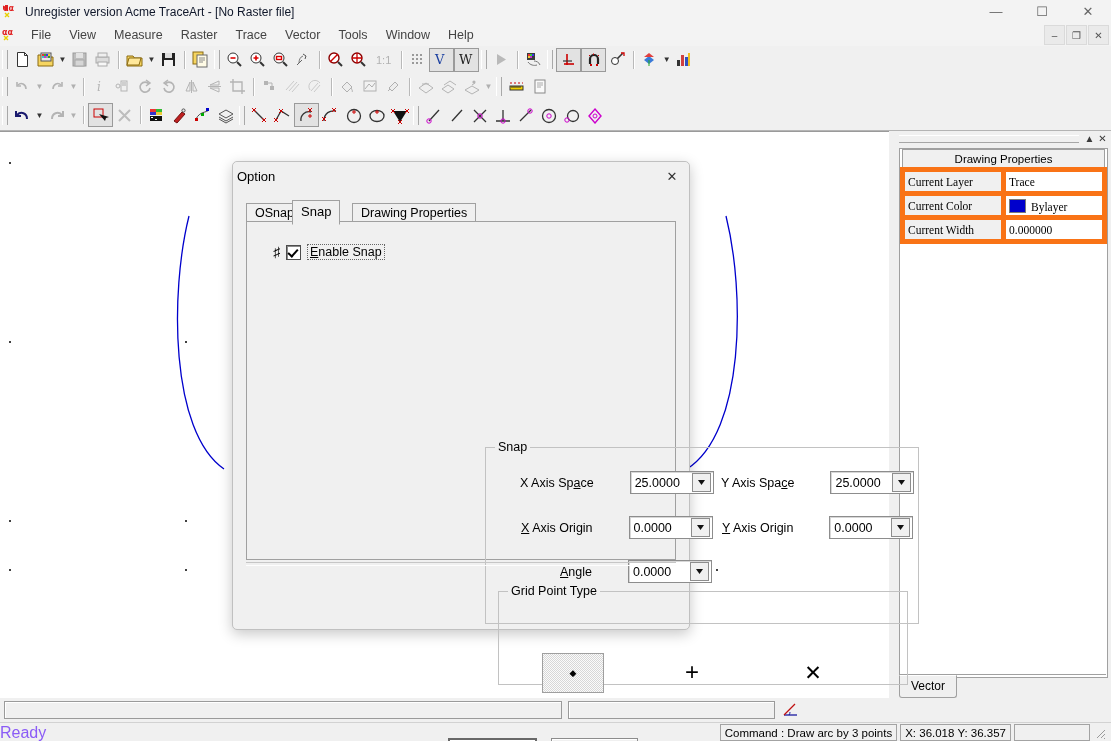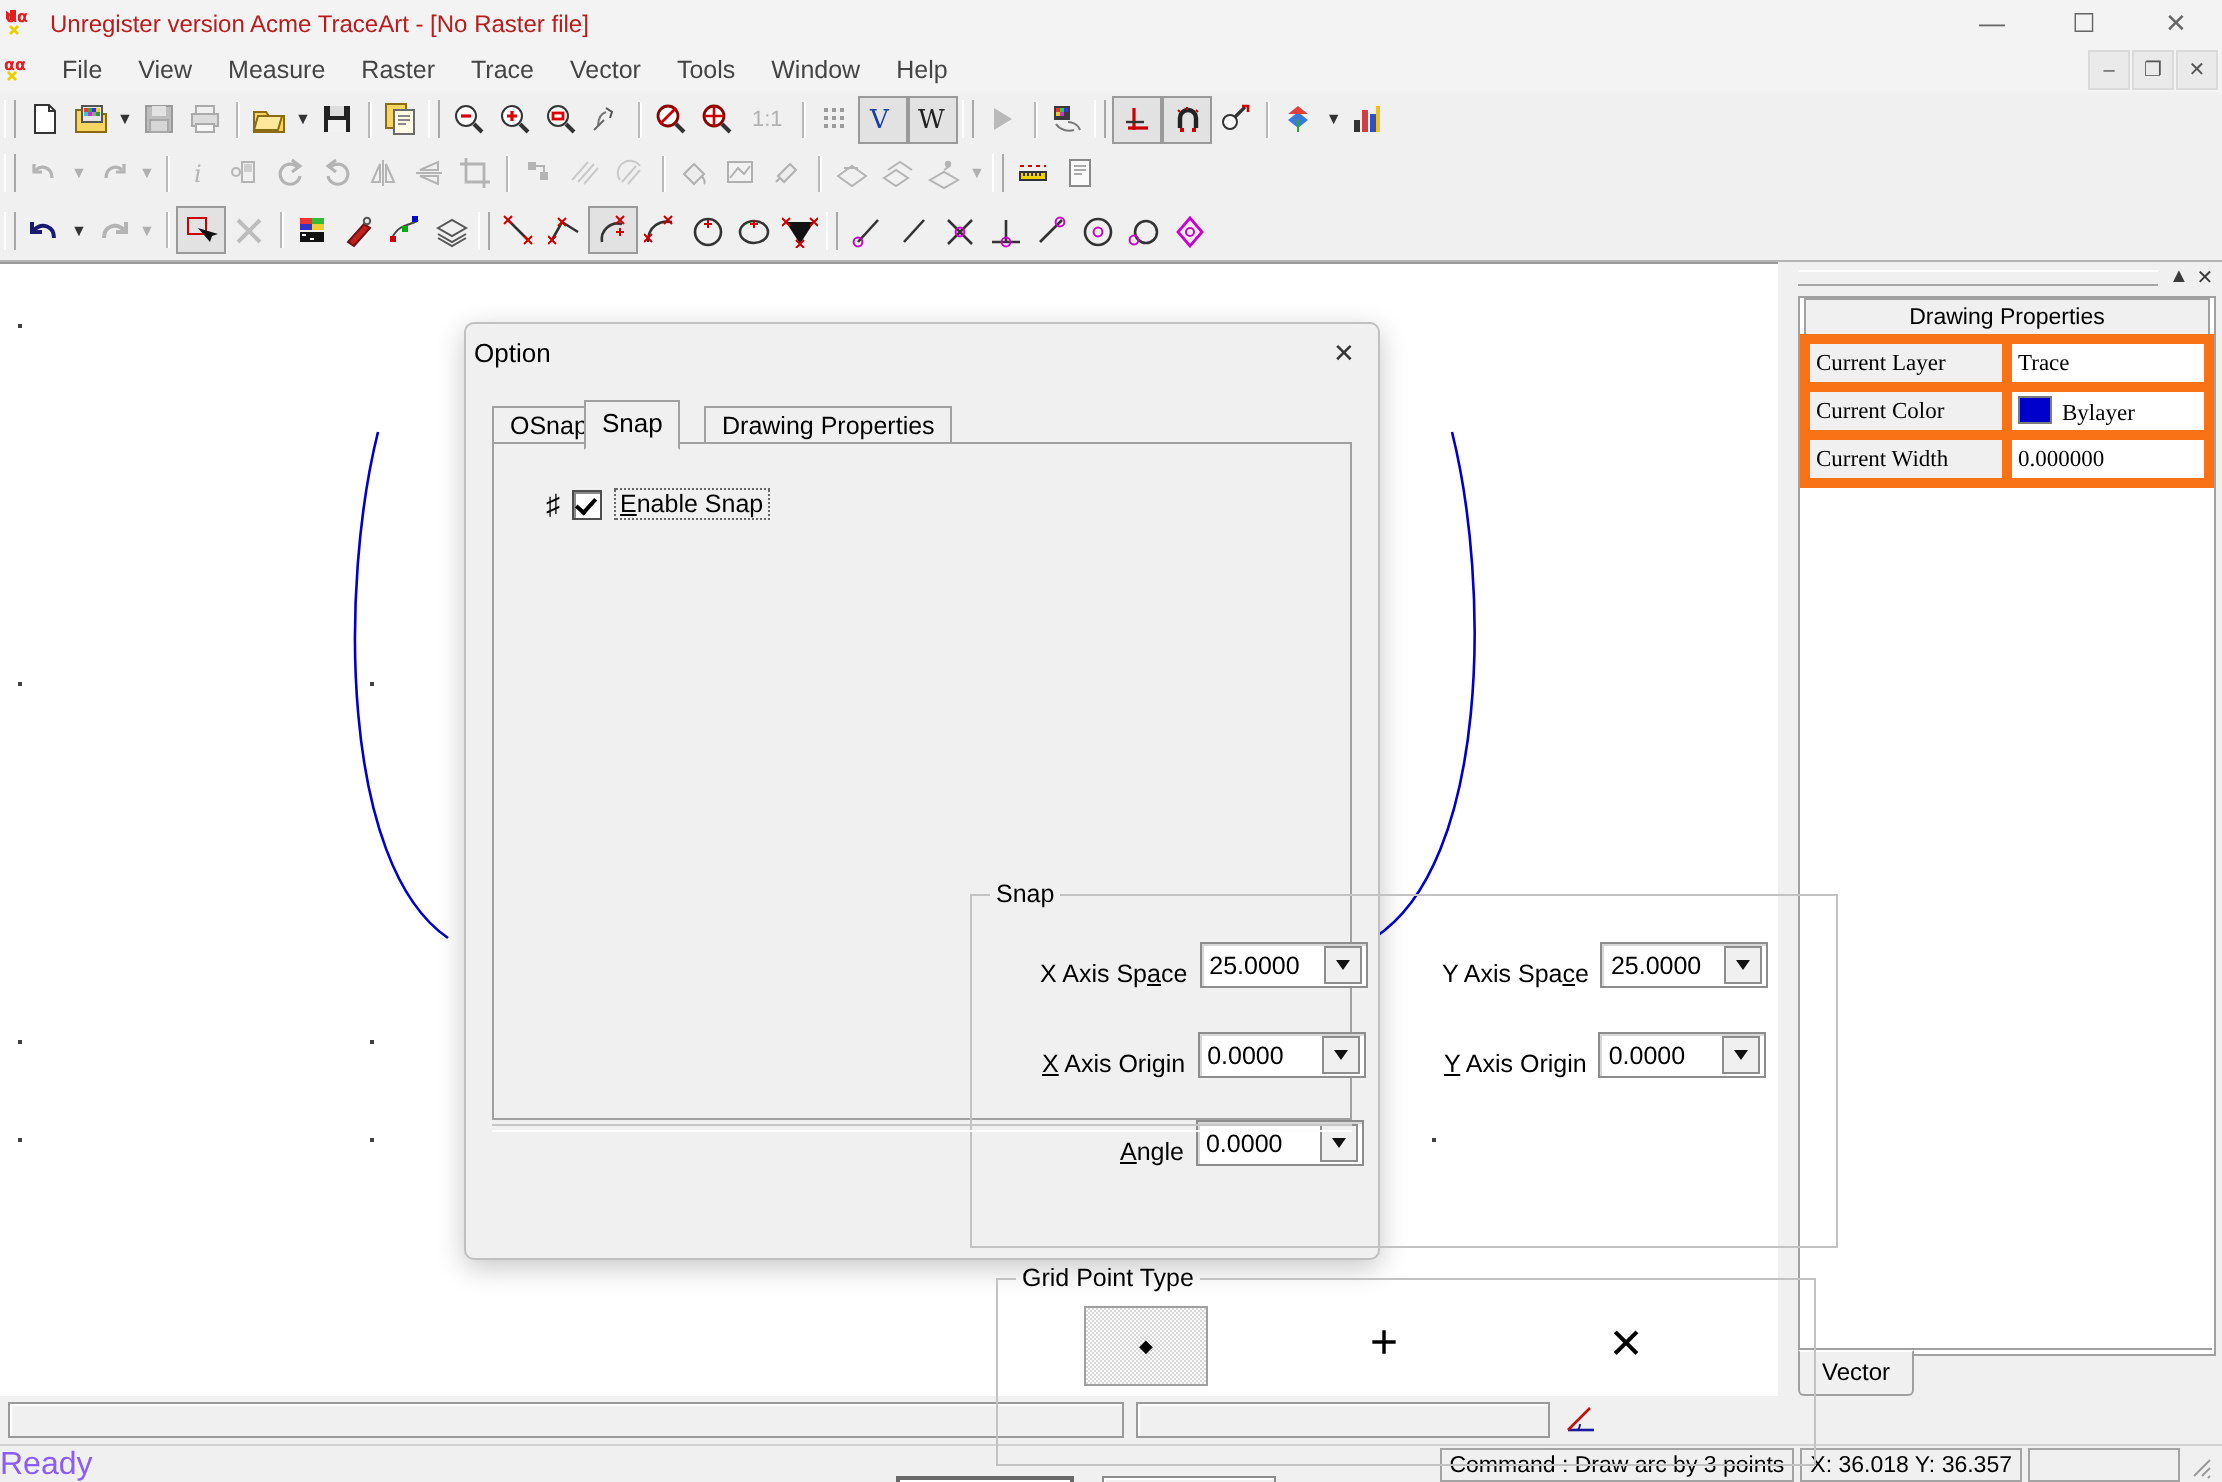--- a/index.html
+++ b/index.html
@@ -8,21 +8,21 @@
     font-family:"Liberation Sans", sans-serif;
     font-size:12px;color:#000;background:#f0f0f0;
     -webkit-font-smoothing:none;
   }
   .app{position:relative;width:984px;height:741px;background:#f0f0f0;}
 
   
   .titlebar{position:absolute;left:0;top:0;width:1111px;height:23px;background:#f3f3f3;
     border-bottom:1px solid #e6e6e6;display:flex;align-items:center;}
   .app-icon{width:17px;height:17px;margin-left:3px;margin-right:5px;position:relative;flex:0 0 auto;}
-  .title-text{font-size:12px;color:#b91c1c;white-space:nowrap;}
+  .title-text{font-size:12px;color:#0f172a;white-space:nowrap;}
   .wincontrols{position:absolute;right:0;top:0;height:23px;display:flex;}
   .wc{width:46px;height:23px;display:flex;align-items:center;justify-content:center;color:#666;font-size:13px;}
 
   
   .menubar{position:absolute;left:0;top:23px;width:1111px;height:23px;background:#f3f3f3;
     display:flex;align-items:center;border-bottom:1px solid #dcdcdc;}
   .menu-appicon{width:16px;height:16px;margin-left:2px;margin-right:4px;position:relative;}
   .menuitem{padding:3px 9px;font-size:12.5px;color:#444;white-space:nowrap;cursor:default;}
   .mdi-controls{position:absolute;right:2px;top:2px;display:flex;gap:1px;}
   .mdi-btn{width:19px;height:18px;background:#eaeaea;border:1px solid #dadada;
@@ -114,23 +114,23 @@
   .chk{width:13px;height:13px;border:1px solid #4d4d4d;background:#fff;position:relative;
     box-shadow:inset 1px 1px 0 #8a8a8a;}
   .chk:after{content:"";position:absolute;left:3px;top:1px;width:4px;height:8px;
     border:solid #000;border-width:0 2px 2px 0;transform:rotate(42deg);}
   .chklabel{font-size:12.5px;border:1px dotted #666;padding:0 2px;}
   .chklabel u{text-decoration:underline;}
 
   .group{position:absolute;border:1px solid #c2c2c2;}
   .group > legend{font-size:12.5px;padding:0 3px;color:#000;}
   .grp-snap{left:250px;top:278px;width:414px;height:170px;}
-  .grp-grid{left:263px;top:470px;width:390px;height:87px;}
-
-  .fieldrow{position:absolute;display:flex;align-items:flex-end;}
+  .grp-grid{left:263px;top:422px;width:390px;height:87px;}
+
+  .fieldrow{position:absolute;display:flex;align-items:center;gap:30px;}
   .flabel{font-size:12.5px;text-align:right;margin-right:6px;white-space:nowrap;}
   .flabel u{text-decoration:underline;}
   .combo{width:82px;height:21px;border:1px solid #8d8d8d;background:#fff;display:flex;
     align-items:center;box-shadow:inset 1px 1px 0 #d7d7d7;}
   .combo .cval{flex:1 1 auto;font-size:12.5px;padding-left:4px;white-space:nowrap;overflow:hidden;}
   .combo .cbtn{width:17px;height:17px;margin-right:2px;background:#f0f0f0;border:1px solid #8d8d8d;
     display:flex;align-items:center;justify-content:center;flex:0 0 auto;}
 
   .gpt-opt{position:absolute;display:flex;align-items:center;justify-content:center;}
   .gpt-sel{width:60px;height:38px;border:1px solid #9f9f9f;

